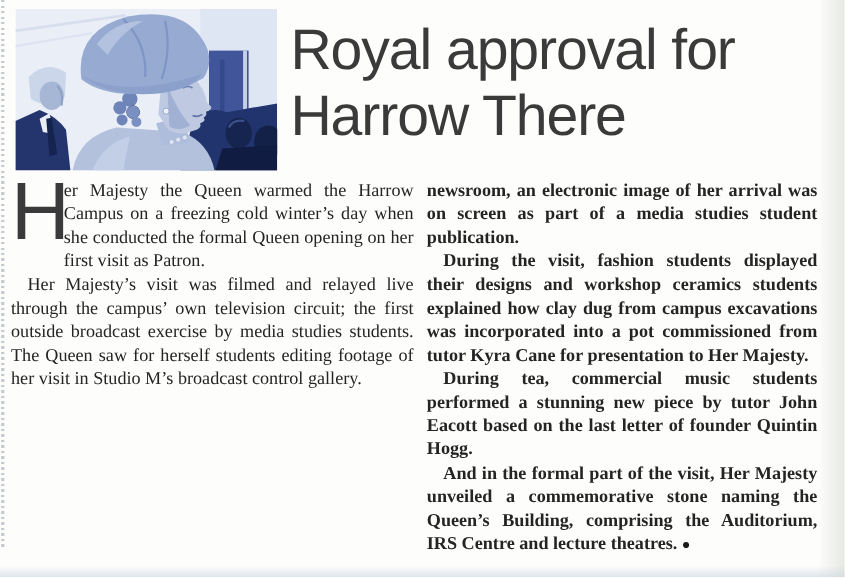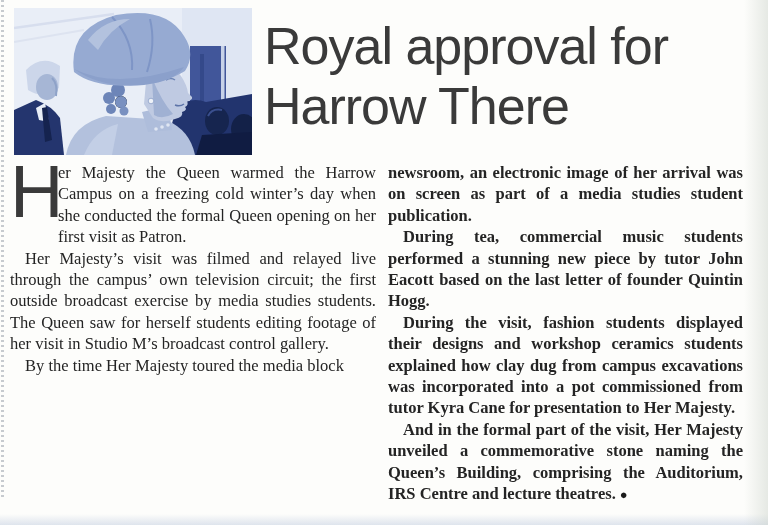--- a/index.html
+++ b/index.html
@@ -133,26 +133,25 @@
     <span>Royal approval for</span>
     <span>Harrow There</span>
   </h1>
 
   <div class="columns">
     <div class="col col-left">
       <p>
         <span class="dropcap">H</span><span>er Majesty the Queen warmed the Harrow Campus on a freezing cold winter’s day when she conducted the formal Queen opening on her first visit as Patron.</span>
       </p>
       <p class="indent">Her Majesty’s visit was filmed and relayed live through the campus’ own television circuit; the first outside broadcast exercise by media studies students. The Queen saw for herself students editing footage of her visit in Studio M’s broadcast control gallery.</p>
-      <p class="indent">By the time Her Majesty toured the media block</p>
     </div>
     <div class="col col-right">
       <p>newsroom, an electronic image of her arrival was on screen as part of a media studies student publication.</p>
+      <p class="indent">During the visit, fashion students displayed their designs and workshop ceramics students explained how clay dug from campus excavations was incorporated into a pot commissioned from tutor Kyra Cane for presentation to Her Majesty.</p>
       <p class="indent">During tea, commercial music students performed a stunning new piece by tutor John Eacott based on the last letter of founder Quintin Hogg.</p>
-      <p class="indent">During the visit, fashion students displayed their designs and workshop ceramics students explained how clay dug from campus excavations was incorporated into a pot commissioned from tutor Kyra Cane for presentation to Her Majesty.</p>
       <p class="indent">
         <span>And in the formal part of the visit, Her Majesty unveiled a commemorative stone naming the Queen’s Building, comprising the Auditorium, IRS Centre and lecture theatres.</span><span class="endmark">●</span>
       </p>
     </div>
   </div>
 
   <div class="bottom-shade"></div>
   <div class="right-shade"></div>
 
 </div>

